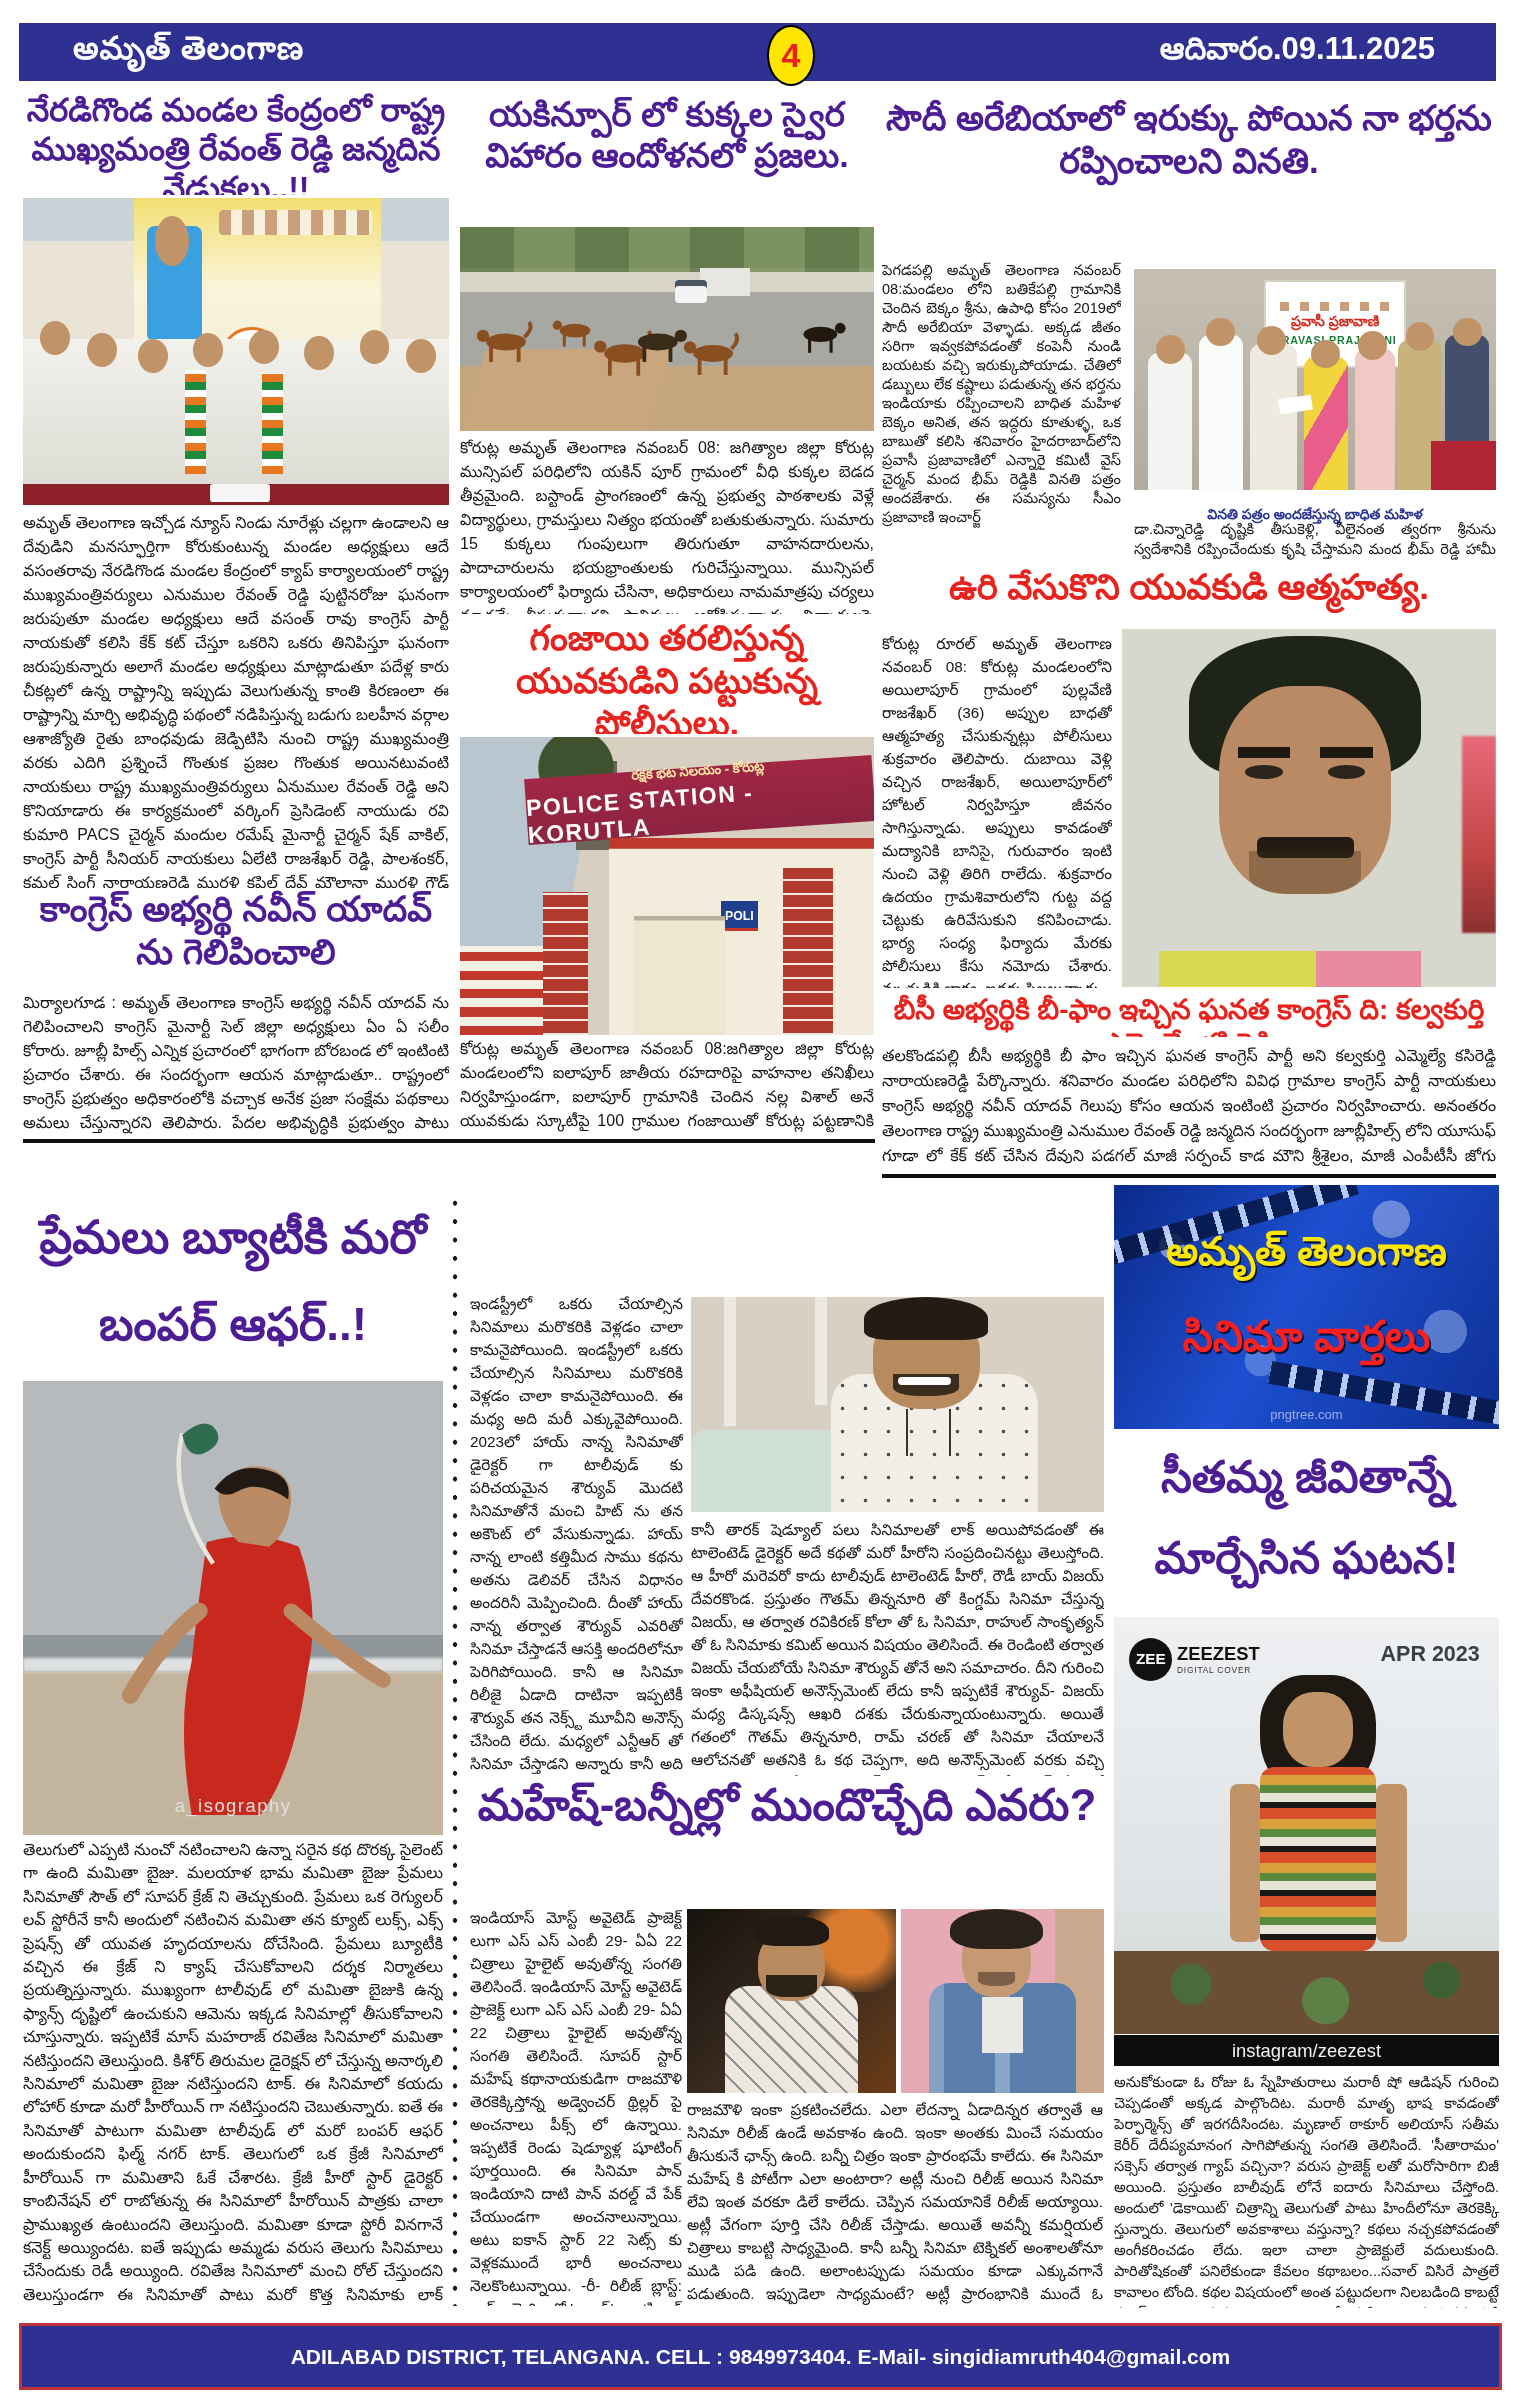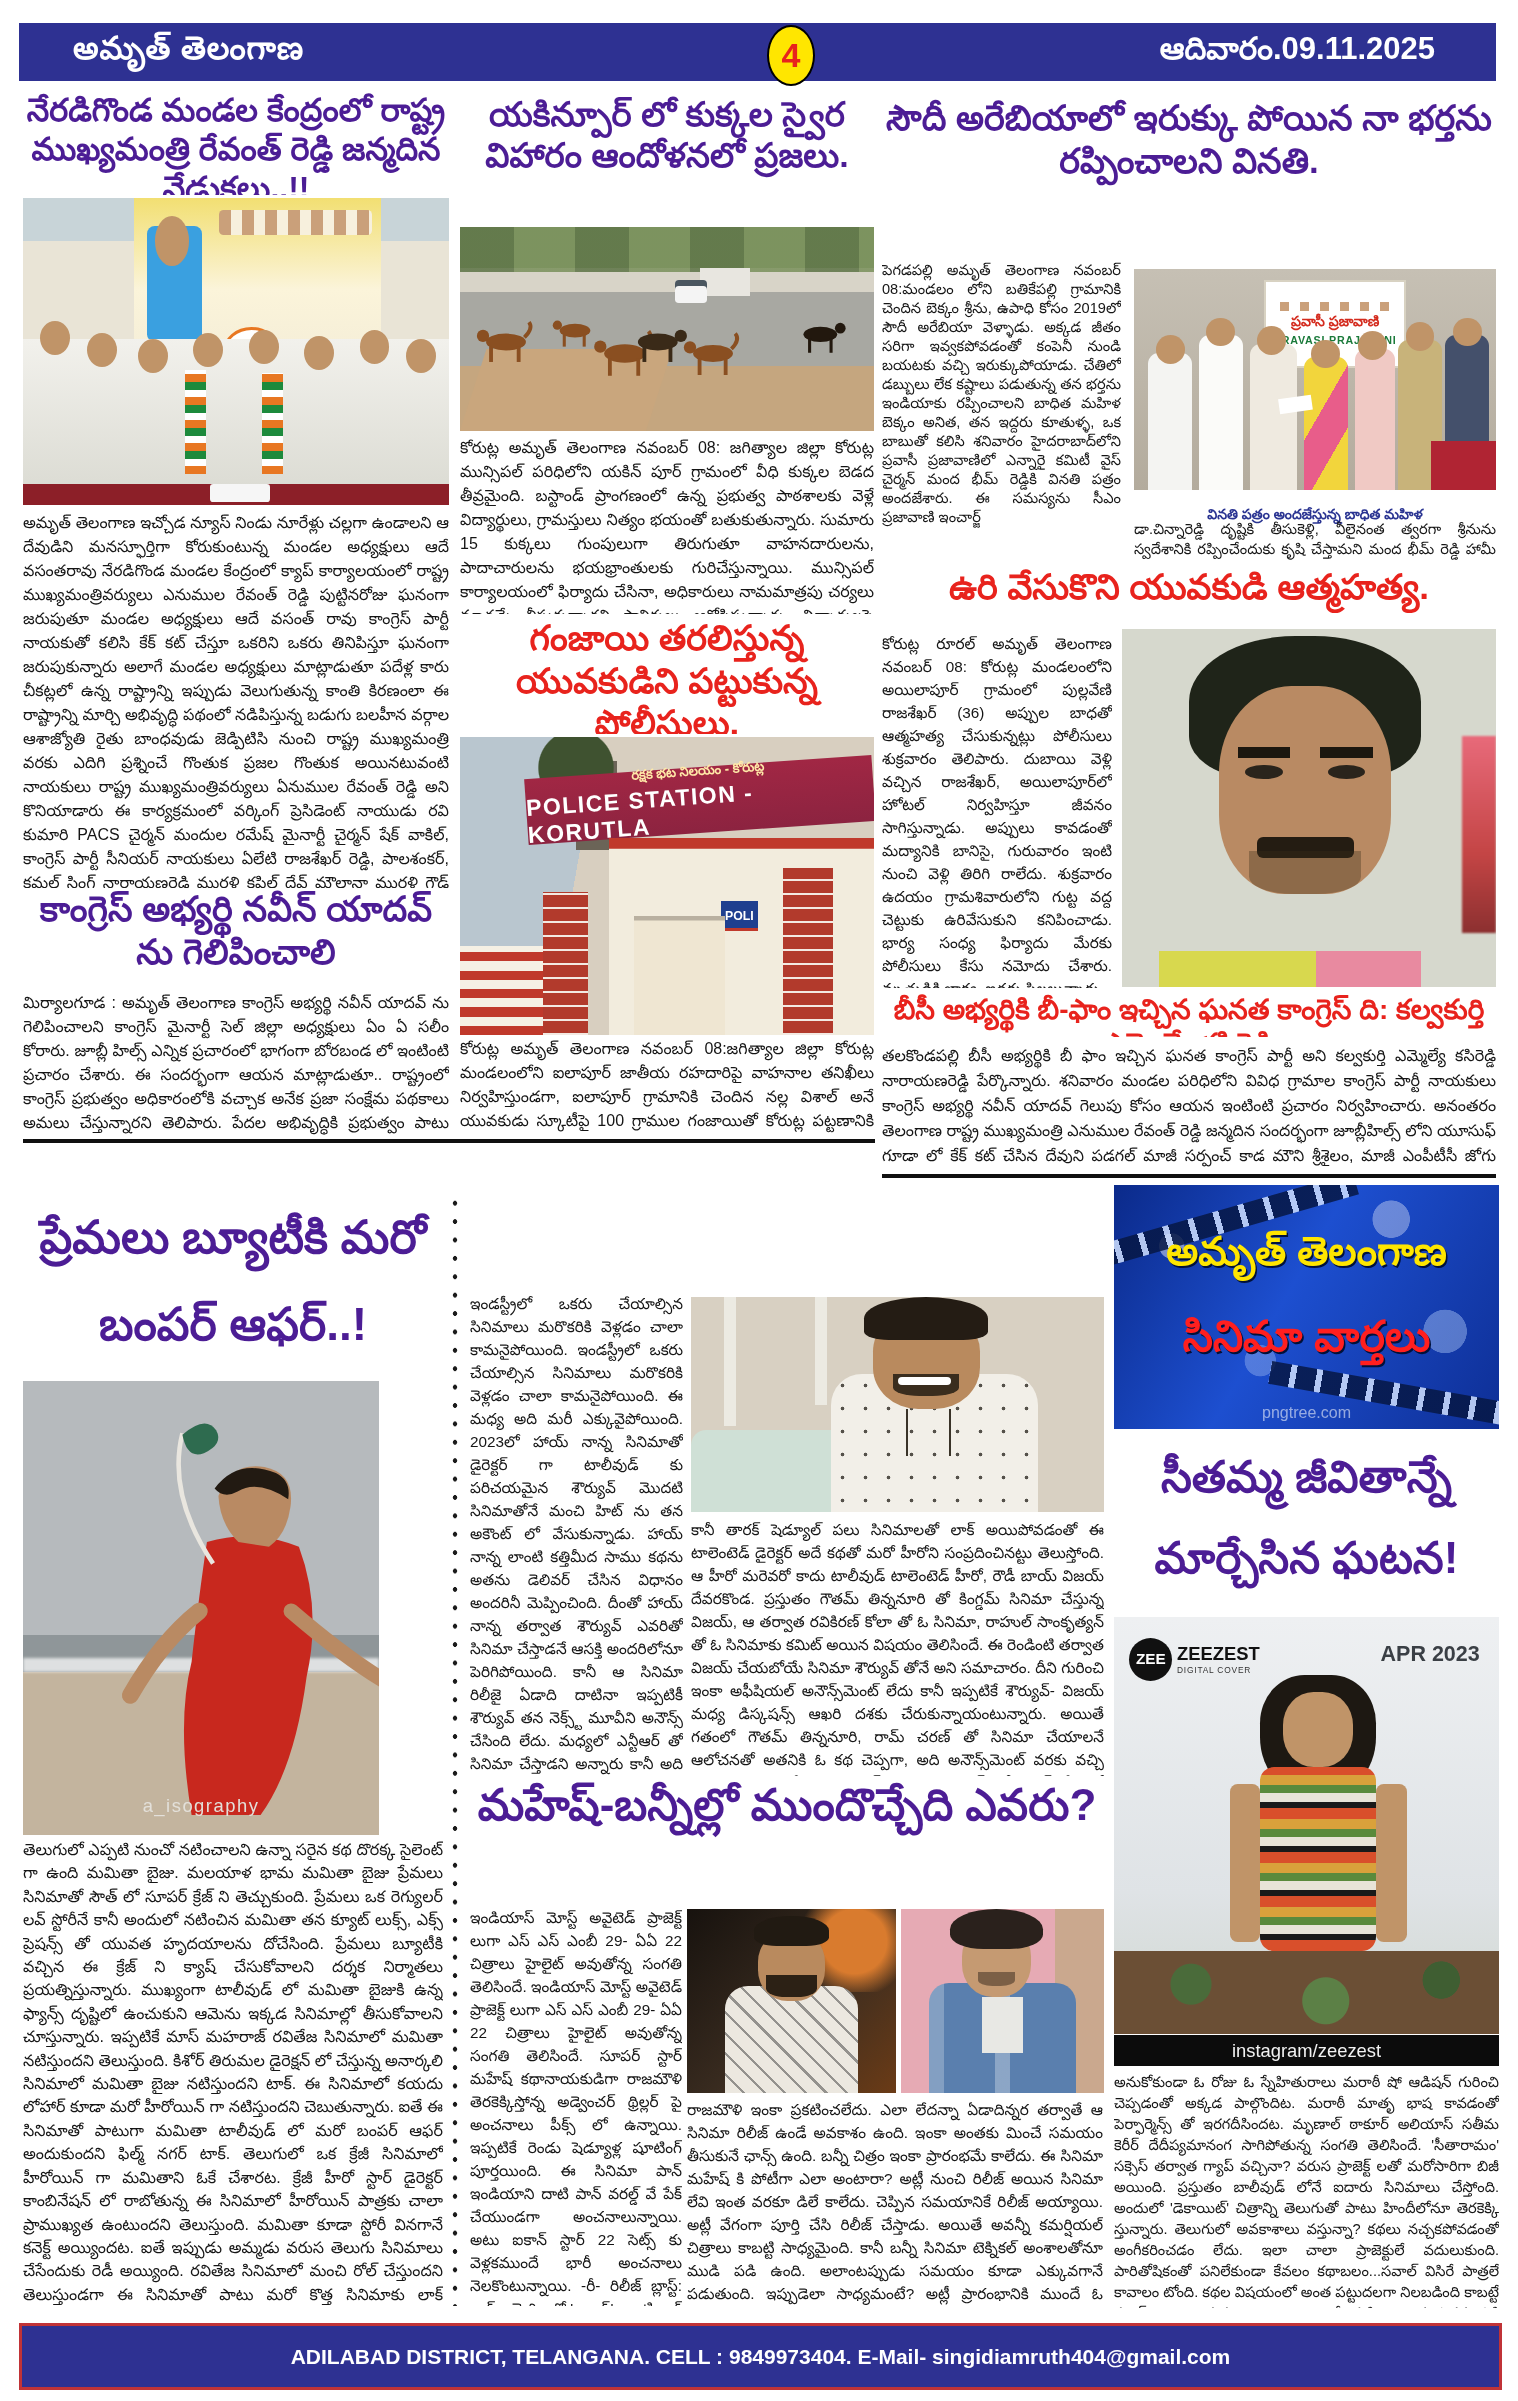--- a/index.html
+++ b/index.html
@@ -193,21 +193,21 @@
   </div>
 
   <div class="abs h-red" style="left:882px;top:993px;width:614px;height:44px;font-size:28px;">బీసీ అభ్యర్థికి బీ-ఫాం ఇచ్చిన ఘనత కాంగ్రెస్ ది: కల్వకుర్తి ఎమ్మెల్యే కసిరెడ్డి</div>
   <div class="abs btxt" style="left:882px;top:1043px;width:614px;height:127px;font-size:16px;line-height:25px;">తలకొండపల్లి బీసీ అభ్యర్థికి బీ ఫాం ఇచ్చిన ఘనత కాంగ్రెస్ పార్టీ అని కల్వకుర్తి ఎమ్మెల్యే కసిరెడ్డి నారాయణరెడ్డి పేర్కొన్నారు. శనివారం మండల పరిధిలోని వివిధ గ్రామాల కాంగ్రెస్ పార్టీ నాయకులు కాంగ్రెస్ అభ్యర్థి నవీన్ యాదవ్ గెలుపు కోసం ఆయన ఇంటింటి ప్రచారం నిర్వహించారు. అనంతరం తెలంగాణ రాష్ట్ర ముఖ్యమంత్రి ఎనుముల రేవంత్ రెడ్డి జన్మదిన సందర్భంగా జూబ్లీహిల్స్ లోని యూసుఫ్ గూడా లో కేక్ కట్ చేసిన దేవుని పడగల్ మాజీ సర్పంచ్ కాడ మౌని శ్రీశైలం, మాజీ ఎంపీటీసీ జోగు రమేష్, మాజీ ఉపసర్పంచ్ జల్లెల శ్రీశైలం యాదవ్, అంబటి భిక్షపతి, బర్ల రఘుపతి, బండగల కృష్ణ, గురిగళ్ళ కరుణాకర్ జూబ్లీహిల్స్ యూసుఫ్ గూడా స్థానిక నాయకులతో చేసుకోవడం జరిగింది.</div>
   <div class="abs rule" style="left:882px;top:1174px;width:614px;height:3.8px;"></div>
 
   <div class="abs dotsep" style="left:451px;top:1194px;width:7.7px;height:1112px;"></div>
 
   <div class="abs h-blue" style="left:23px;top:1194px;width:420px;height:184px;font-size:46px;line-height:1.9;">ప్రేమలు బ్యూటీకి మరో బంపర్ ఆఫర్..!</div>
 
-  <div class="ph" style="left:23px;top:1381px;width:356px;height:454px;background:linear-gradient(#b6babd 0 56%,#8f9699 56% 64%,#c3b49e 64% 100%);">
+  <div class="ph" style="left:23px;top:1381px;width:420px;height:454px;background:linear-gradient(#b6babd 0 56%,#8f9699 56% 64%,#c3b49e 64% 100%);">
     <div class="abs" style="left:0;top:61%;width:100%;height:3%;background:rgba(255,255,255,.7);filter:blur(1.5px);"></div>
     <svg class="abs" style="left:0;top:0;" width="420" height="454" viewBox="0 0 548 592">
       <path d="M240 210 q60 -18 120 6 q30 80 10 170 q-16 120 -60 180 l-90 0 q-20 -120 0 -200 q10 -90 20 -156 z" fill="#c8281e"></path>
       <path d="M255 150 q15 -45 60 -38 q40 8 34 52 q-5 36 -28 52 l-40 -6 q-24 -24 -26 -60 z" fill="#b98a63"></path>
       <path d="M250 140 q30 -40 80 -20 q20 10 16 34 q-40 -26 -66 -10 q-18 10 -30 -4 z" fill="#221a12"></path>
       <path d="M230 300 q-50 40 -90 110" stroke="#b98a63" stroke-width="22" fill="none" stroke-linecap="round"></path>
       <path d="M350 300 q70 60 120 90" stroke="#b98a63" stroke-width="20" fill="none" stroke-linecap="round"></path>
       <path d="M248 238 q-60 -90 -40 -170" stroke="#e9e6df" stroke-width="6" fill="none"></path>
       <path d="M208 70 q30 -26 44 -6 q10 18 -16 30 q-22 8 -28 -24 z" fill="#2e6b4f"></path>
     </svg>
@@ -254,21 +254,21 @@
     <div class="abs" style="left:38%;top:34%;width:18%;height:8%;background:rgba(50,35,25,.5);border-radius:0 0 40% 40%;"></div>
   </div>
 
   <div class="abs btxt" style="left:687px;top:2098px;width:416px;height:210px;font-size:15.3px;line-height:23px;">రాజమౌళి ఇంకా ప్రకటించలేదు. ఎలా లేదన్నా ఏడాదిన్నర తర్వాతే ఆ సినిమా రిలీజ్ ఉండే అవకాశం ఉంది. ఇంకా అంతకు మించే సమయం తీసుకునే ఛాన్స్ ఉంది. బన్నీ చిత్రం ఇంకా ప్రారంభమే కాలేదు. ఈ సినిమా మహేష్ కి పోటీగా ఎలా అంటారా? అట్లీ నుంచి రిలీజ్ అయిన సినిమా లేవి ఇంత వరకూ డిలే కాలేదు. చెప్పిన సమయానికే రిలీజ్ అయ్యాయి. అట్లీ వేగంగా పూర్తి చేసి రిలీజ్ చేస్తాడు. అయితే అవన్నీ కమర్షియల్ చిత్రాలు కాబట్టి సాధ్యమైంది. కానీ బన్నీ సినిమా టెక్నికల్ అంశాలతోనూ ముడి పడి ఉంది. అలాంటప్పుడు సమయం కూడా ఎక్కువగానే పడుతుంది. ఇప్పుడెలా సాధ్యమంటే? అట్లీ ప్రారంభానికి ముందే ఓ ప్రణాళికతో రంగంలోకి దిగాడు. ప్రీ ప్రొడక్షన్ స్టేజ్ నుంచే పోస్ట్ ప్రొడక్షన్ కి సంబంధించిన పనుల కోసం హాలీవుడ్ స్టూడియోలతో సంప్రదింపులు జరుపుతున్నాడు.</div>
 
   <div class="ph" style="left:1114px;top:1185px;width:385px;height:244px;background:radial-gradient(circle at 15% 25%,rgba(255,255,255,.45) 0 12.3px,transparent 13px),radial-gradient(circle at 72% 14%,rgba(255,255,255,.35) 0 18.4px,transparent 19px),radial-gradient(circle at 86% 60%,rgba(190,215,255,.4) 0 21.5px,transparent 22px),radial-gradient(circle at 38% 72%,rgba(205,225,255,.3) 0 15.3px,transparent 16px),linear-gradient(120deg,#0b2a8a,#1d4fd0 45%,#0e2f96);">
     <div class="film" style="left:-6%;top:10%;width:70%;transform:rotate(-16deg);"></div>
     <div class="film" style="left:40%;bottom:8%;width:75%;transform:rotate(10deg);"></div>
     <div class="abs bannertxt1" style="left:0;top:18%;width:100%;">అమృత్ తెలంగాణ</div>
     <div class="abs bannertxt2" style="left:0;top:52%;width:100%;">సినిమా వార్తలు</div>
-    <div class="abs" style="left:0;bottom:3%;width:100%;text-align:center;color:rgba(255,255,255,.55);font-size:16px;">pngtree.com</div>
+    <div class="abs" style="left:0;bottom:3%;width:100%;text-align:center;color:rgba(255,255,255,.55);font-size:13px;">pngtree.com</div>
   </div>
 
   <div class="abs h-blue" style="left:1114px;top:1436px;width:385px;height:180px;font-size:44px;line-height:1.85;">సీతమ్మ జీవితాన్నే మార్చేసిన ఘటన!</div>
 
   <div class="ph" style="left:1114px;top:1617px;width:385px;height:417px;background:linear-gradient(#eef0f2,#dfe3e6 66%,#cfd6cf);">
     <div class="abs zz-logo" style="left:4%;top:5%;">
       <div class="zz-circ">ZEE</div>
       <div>
         <div style="font-weight:bold;font-size:18.4px;color:#111;">ZEEZEST</div>
         <div style="font-size:8.4px;color:#333;letter-spacing:0.8px;">DIGITAL COVER</div>

